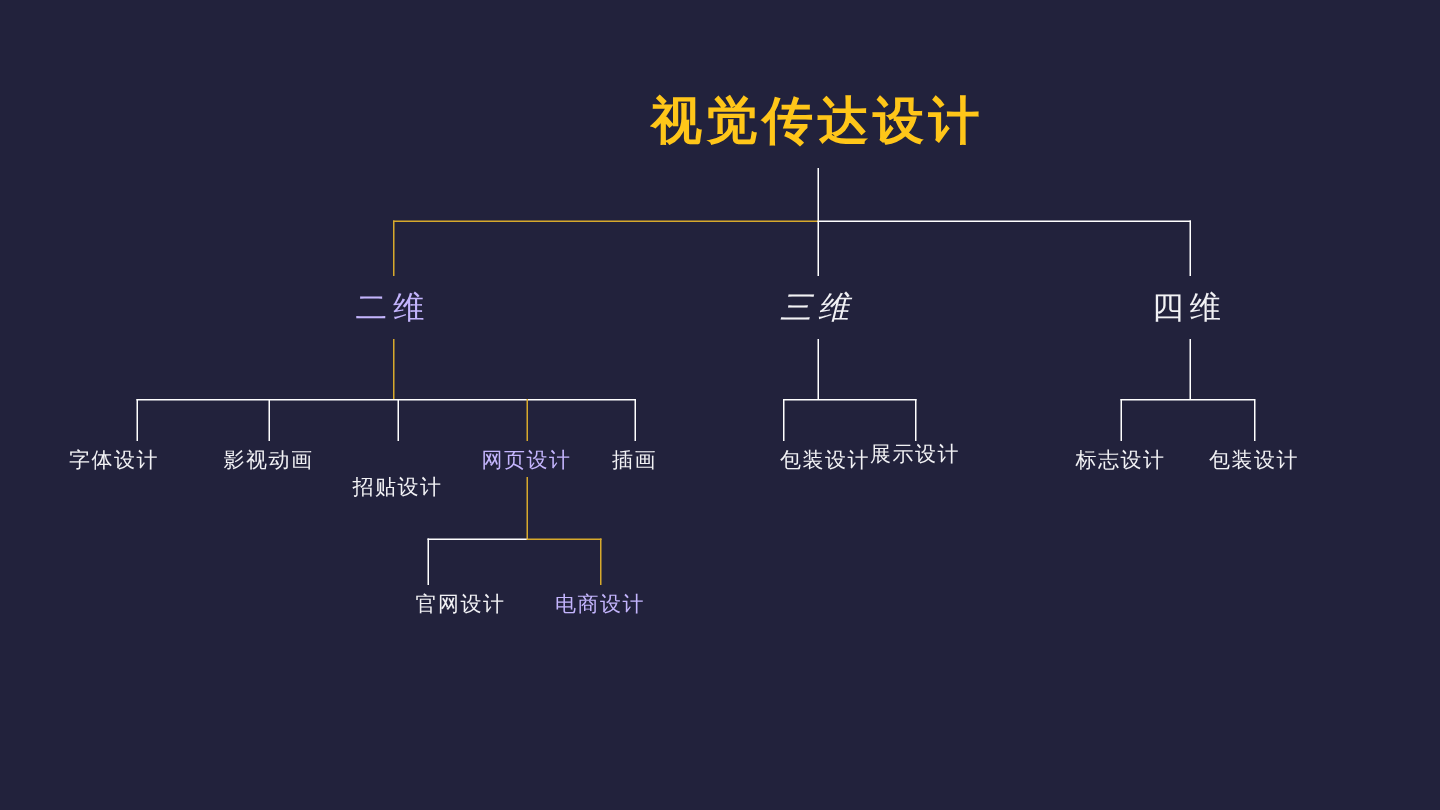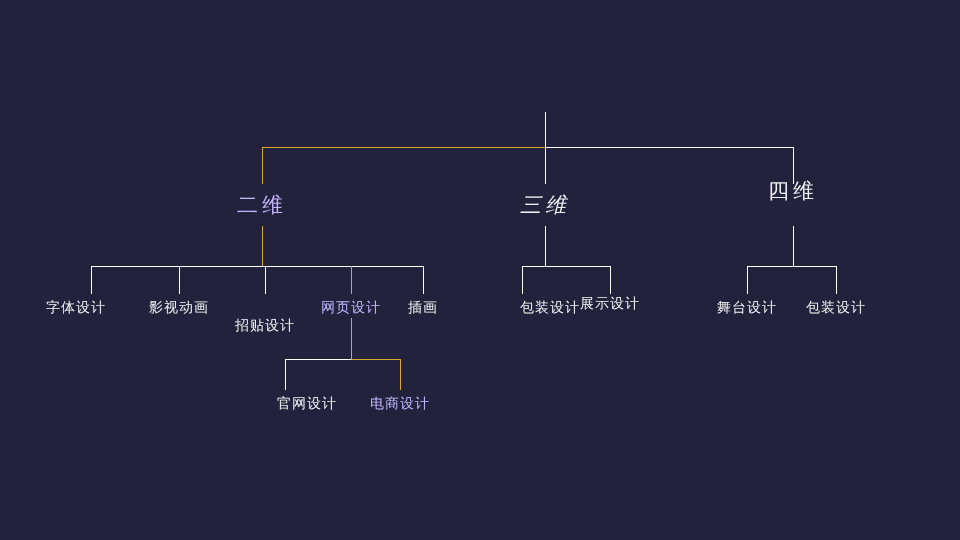--- a/index.html
+++ b/index.html
@@ -59,34 +59,35 @@
   }
   .ln.v { width: 1px; }
   .ln.h { height: 1px; }
   .ln.gold { background: #d7a92c; }
 </style>
 </head>
 <body>
 
 <div id="stage">
 
+  <div class="node title" style="left:545px; top:64px;">视觉传达设计</div>
 
   <div class="ln v" style="left:545px; top:112px; height:35px;"></div>
 
   <div class="ln h gold" style="left:262px; top:147px; width:284px;"></div>
 
   <div class="ln h" style="left:545px; top:147px; width:249px;"></div>
 
   <div class="ln v gold" style="left:262px; top:147px; height:37px;"></div>
   <div class="ln v" style="left:545px; top:147px; height:37px;"></div>
   <div class="ln v" style="left:793px; top:147px; height:37px;"></div>
 
   <div class="node lvl2 hl" style="left:262px; top:195px;">二维</div>
   <div class="node lvl2" style="left:545px; top:195px;font-style:italic;">三维</div>
-  <div class="node lvl2" style="left:793px; top:181px;">四维</div>
+  <div class="node lvl2" style="left:793px; top:195px;">四维</div>
 
   <div class="ln v gold" style="left:262px; top:226px; height:40px;"></div>
   <div class="ln h" style="left:91px; top:266px; width:333px;"></div>
   <div class="ln v" style="left:91px; top:266px; height:28px;"></div>
   <div class="ln v" style="left:179px; top:266px; height:28px;"></div>
   <div class="ln v" style="left:265px; top:266px; height:28px;"></div>
   <div class="ln v gold" style="left:351px; top:266px; height:28px;"></div>
   <div class="ln v" style="left:423px; top:266px; height:28px;"></div>
 
   <div class="node lvl3" style="left:76px; top:300px;">字体设计</div>
@@ -101,21 +102,21 @@
   <div class="ln v" style="left:610px; top:266px; height:28px;"></div>
 
   <div class="node lvl3" style="left:522px; top:300px;margin-left:28px;">包装设计</div>
   <div class="node lvl3" style="left:610px; top:296px;">展示设计</div>
 
   <div class="ln v" style="left:793px; top:226px; height:40px;"></div>
   <div class="ln h" style="left:747px; top:266px; width:89px;"></div>
   <div class="ln v" style="left:747px; top:266px; height:28px;"></div>
   <div class="ln v" style="left:836px; top:266px; height:28px;"></div>
 
-  <div class="node lvl3" style="left:747px; top:300px;">舞台设计</div>
+  <div class="node lvl3" style="left:747px; top:300px;">标志设计</div>
   <div class="node lvl3" style="left:836px; top:300px;">包装设计</div>
 
   <div class="ln v gold" style="left:351px; top:318px; height:41px;"></div>
 
   <div class="ln h" style="left:285px; top:359px; width:67px;"></div>
 
   <div class="ln h gold" style="left:351px; top:359px; width:50px;"></div>
   <div class="ln v" style="left:285px; top:359px; height:31px;"></div>
   <div class="ln v gold" style="left:400px; top:359px; height:31px;"></div>
 

